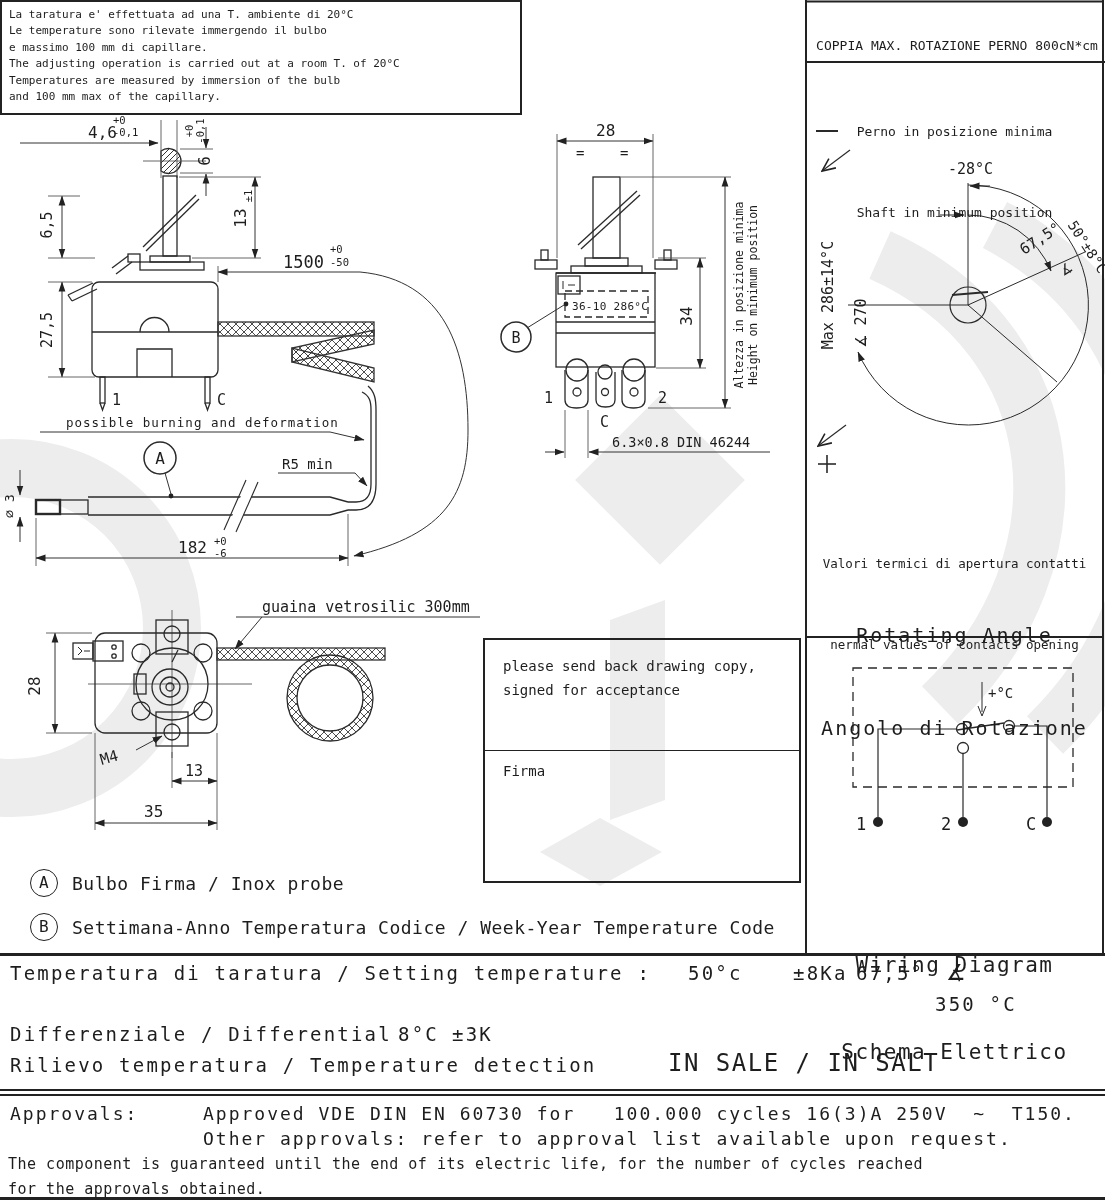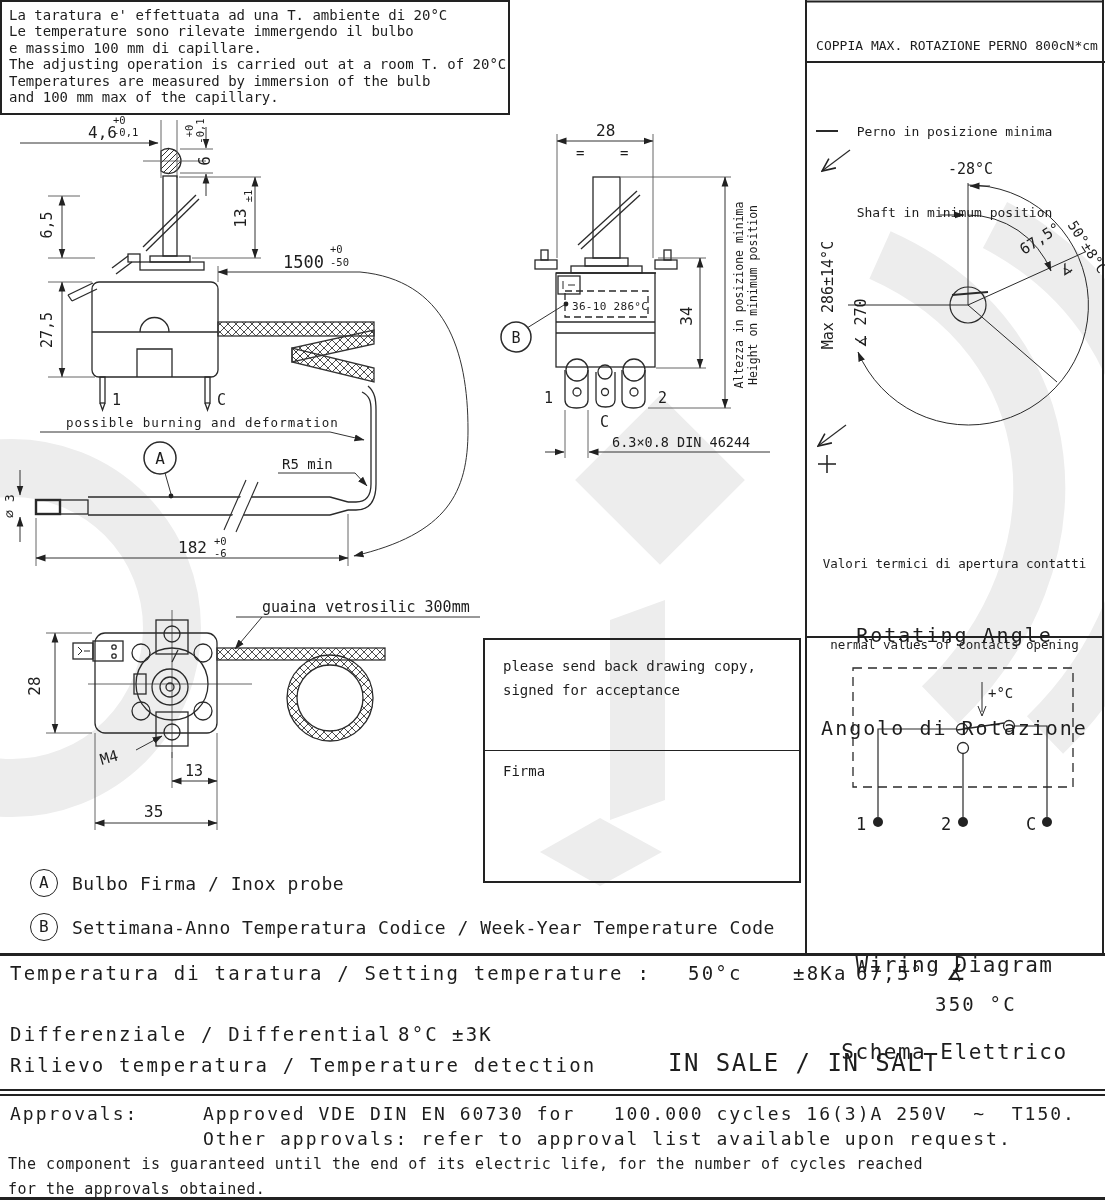--- a/index.html
+++ b/index.html
@@ -3,21 +3,21 @@
 <meta charset="utf-8">
 <style>
   html,body{margin:0;padding:0;background:#fff;}
   .sheet{position:relative;width:1105px;height:1204px;background:#fff;overflow:hidden;
          font-family:"DejaVu Sans Mono","DejaVu Sans",monospace;color:#1d1d1d;}
   .t{position:absolute;white-space:pre;line-height:1.15;}
   .ctr{text-align:center;}
   svg{position:absolute;left:0;top:0;}
   .hline{position:absolute;background:#222;}
   .notebox{position:absolute;left:0;top:0;width:499px;height:106px;border:2px solid #222;
-           padding:5px 0 0 7px;font-size:14px;line-height:16.4px;}
+           padding:5px 12px 0 7px;font-size:11px;line-height:16.4px;}
   .torquebox{position:absolute;left:806px;top:0;width:302px;height:53px;border-bottom:2px solid #222;
              display:flex;align-items:flex-end;justify-content:center;font-size:13px;padding-bottom:8px;}
   .acceptbox{position:absolute;left:483px;top:638px;width:314px;height:241px;border:2px solid #222;}
   .acceptbox .top{height:96px;border-bottom:1.5px solid #222;padding:14px 7px 0 18px;font-size:14px;line-height:24px;}
   .acceptbox .bot{padding:12px 4px 0 18px;font-size:14px;}
   .legend-circ{display:inline-block;width:26px;height:26px;border:1.6px solid #222;border-radius:50%;
                text-align:center;line-height:26px;font-size:16px;margin-right:14px;}
   .legend{position:absolute;display:flex;align-items:center;font-size:18px;letter-spacing:.5px;}
   .spec{font-size:19px;letter-spacing:2.2px;}
   .appr{font-size:18px;letter-spacing:2px;}

